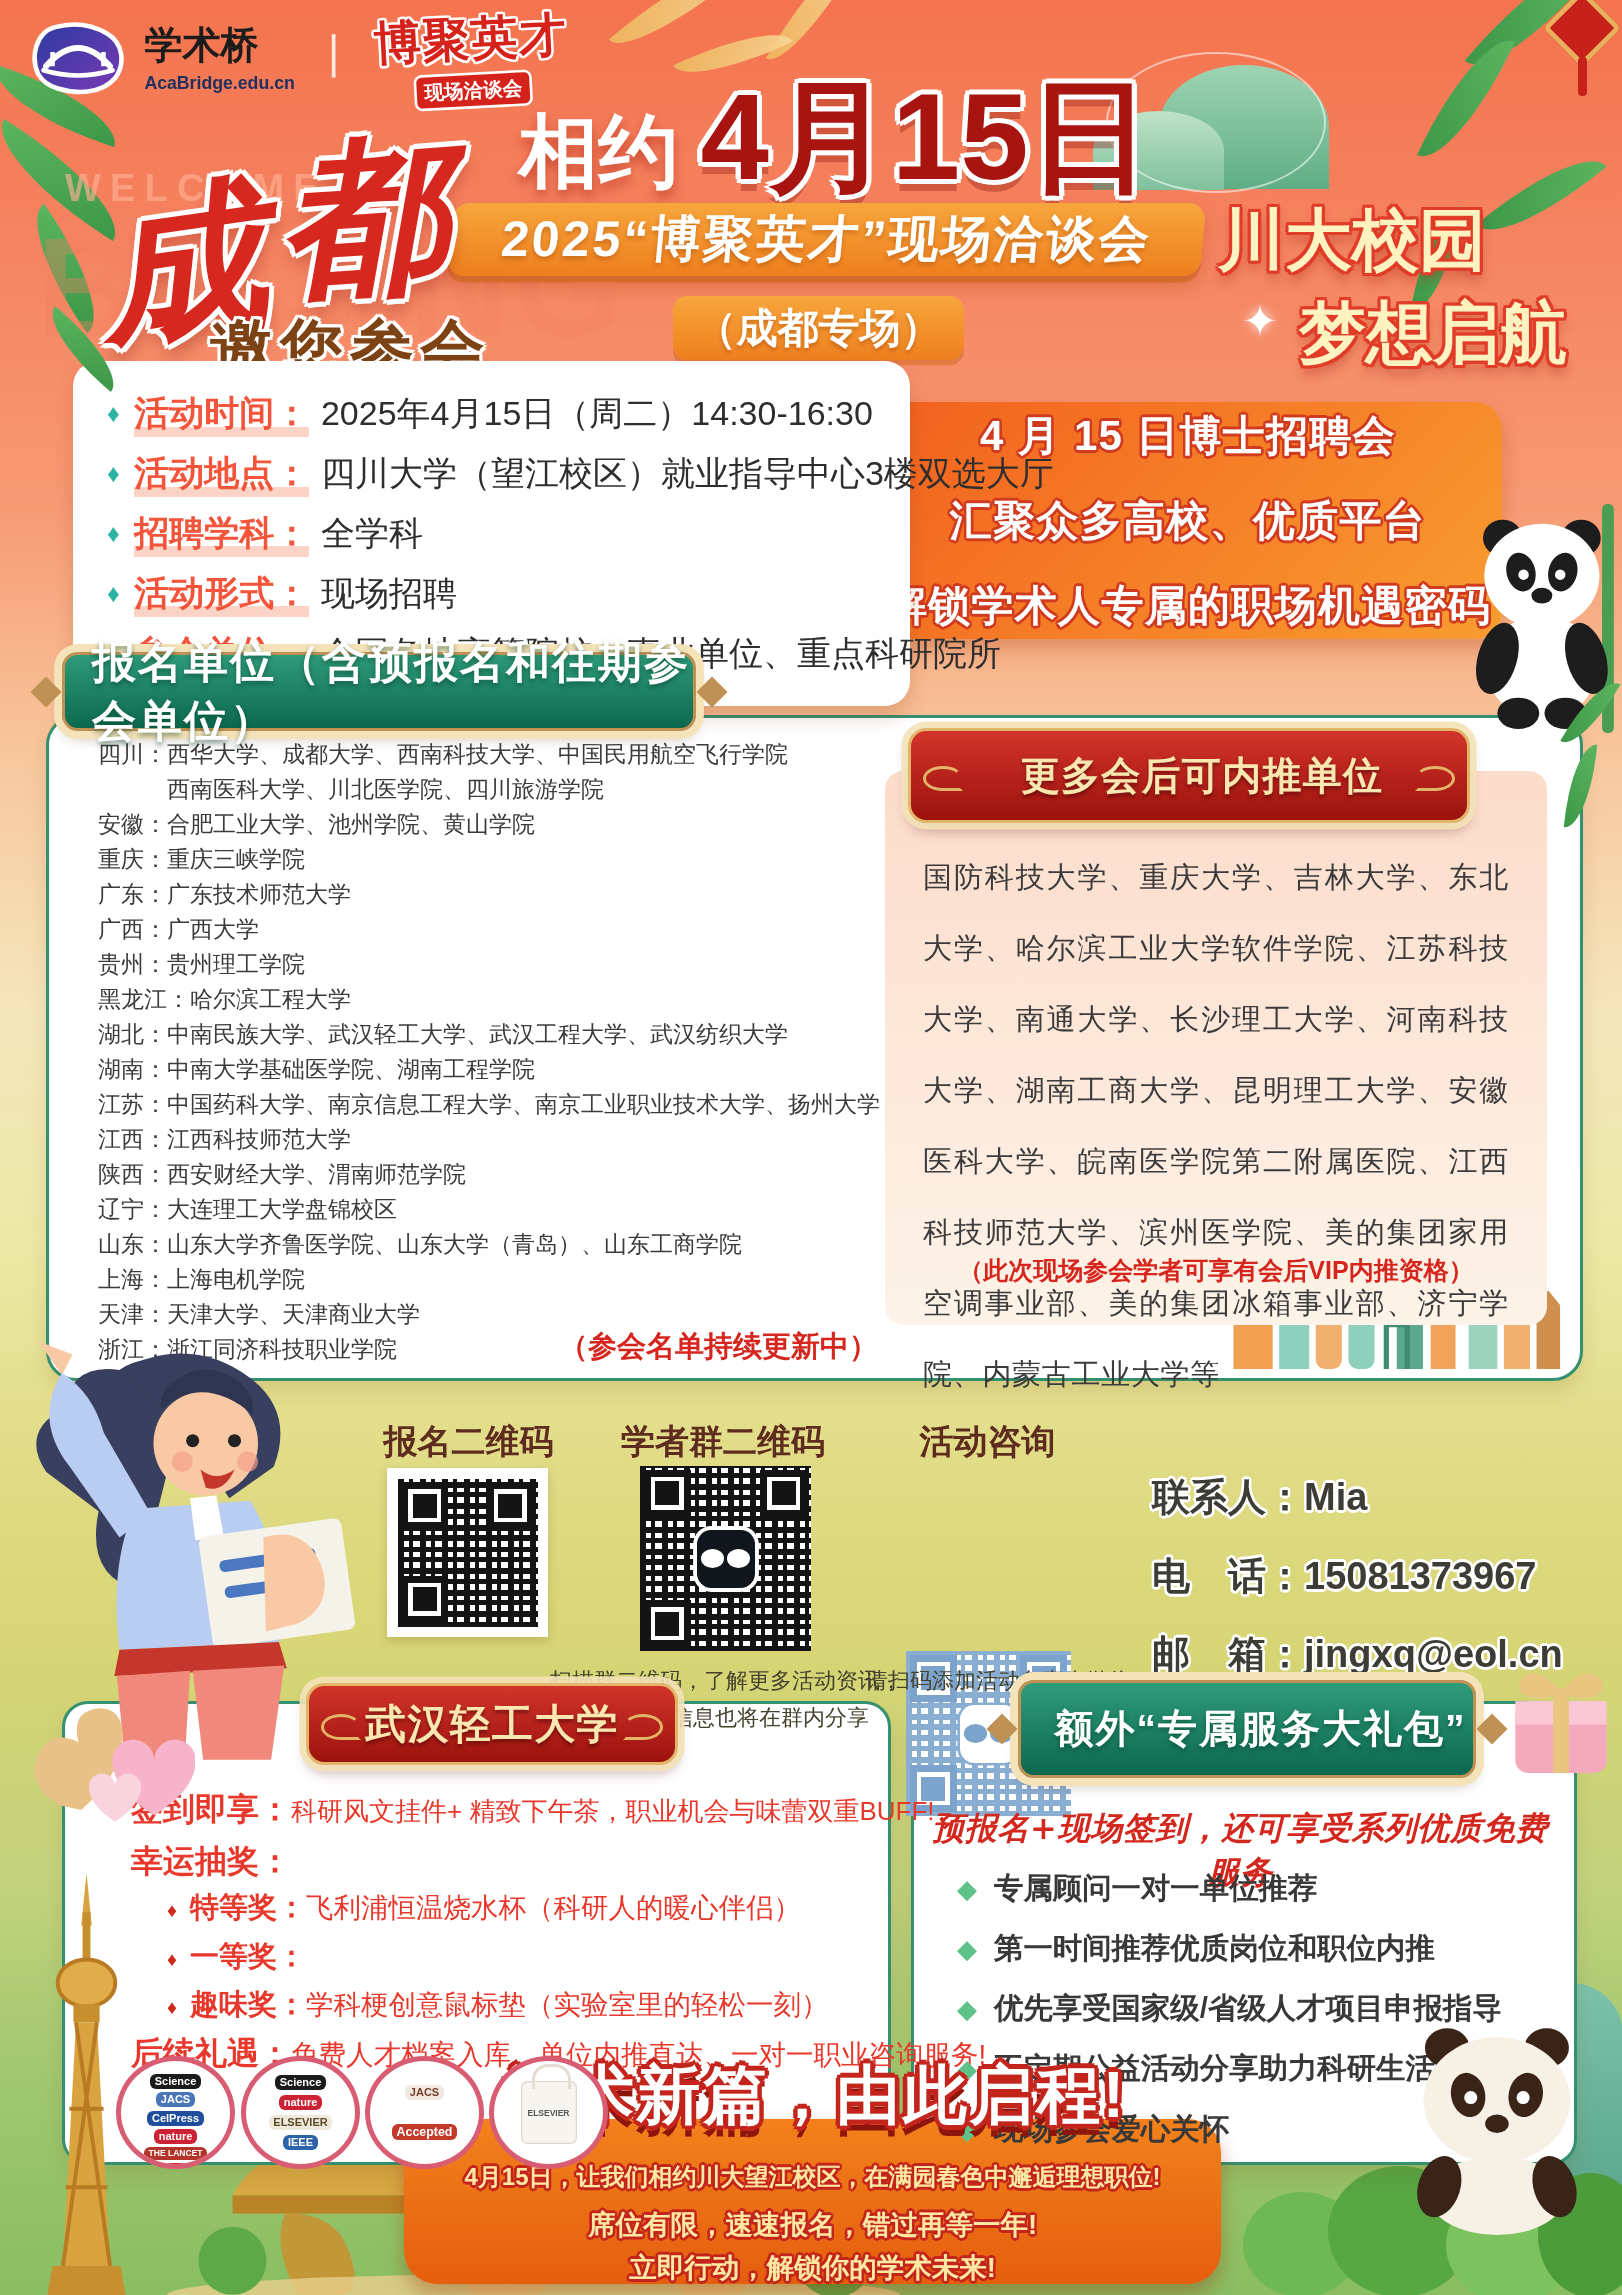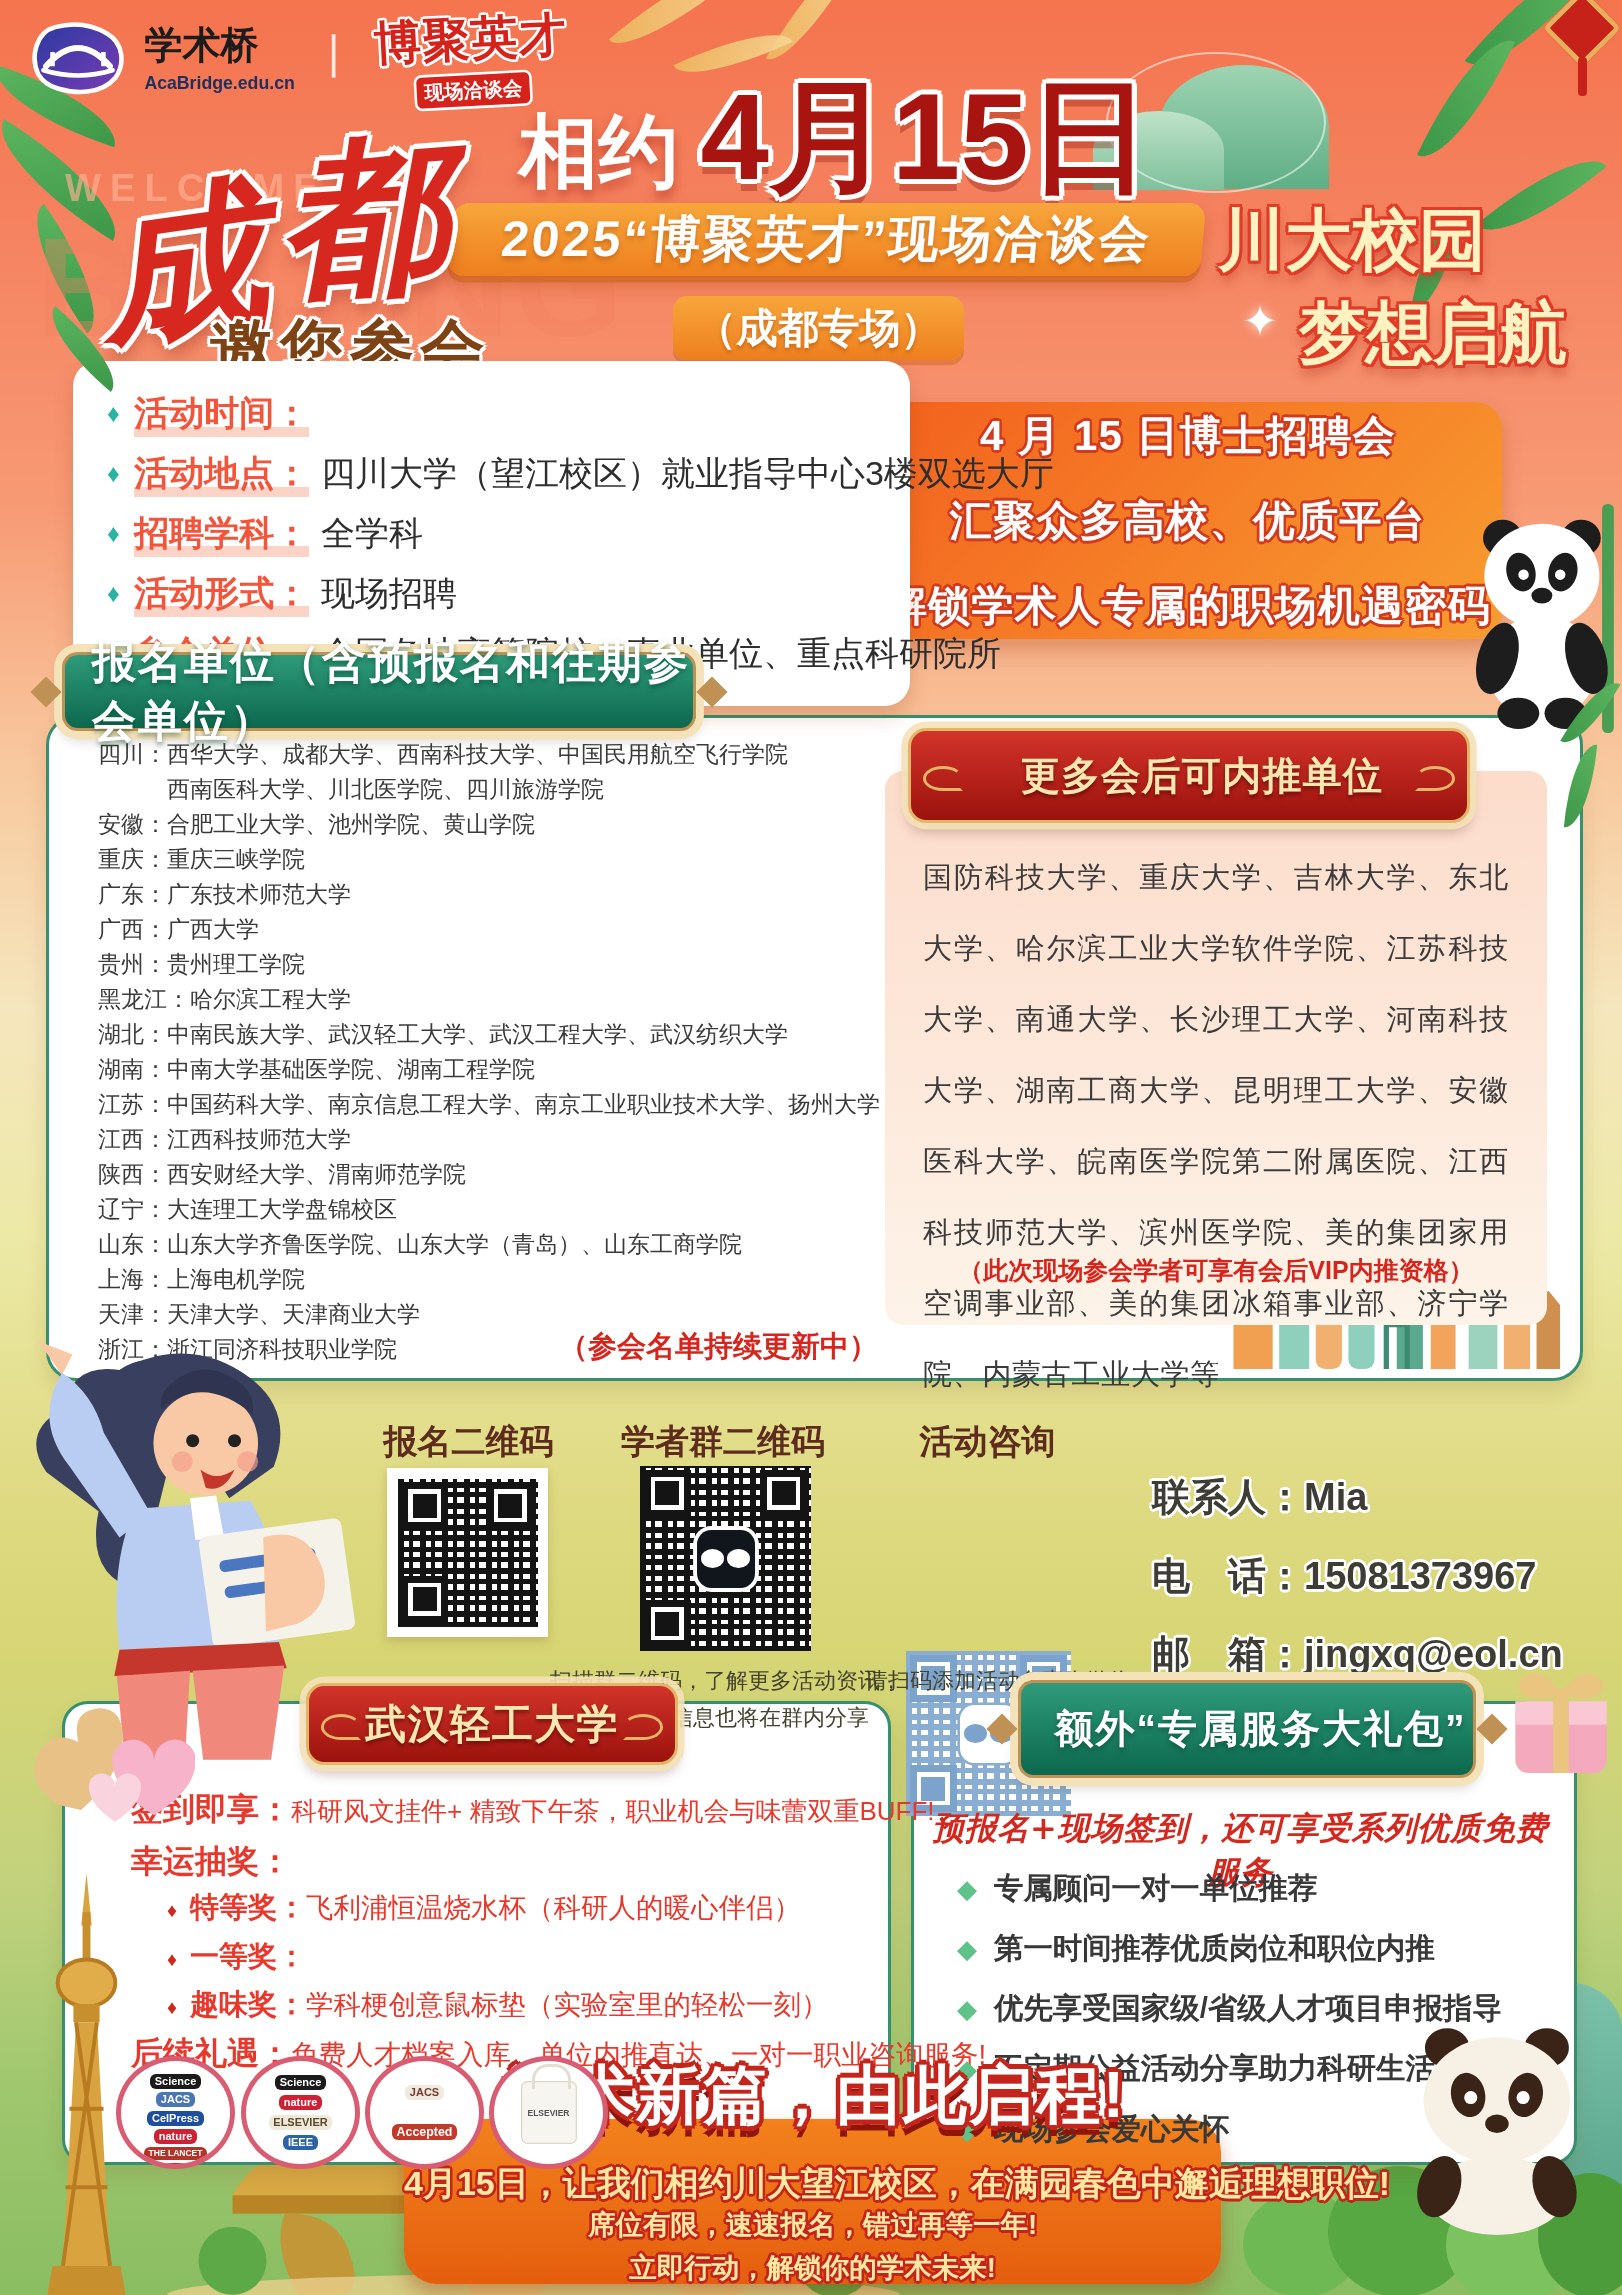--- a/index.html
+++ b/index.html
@@ -202,20 +202,21 @@
 
   <div class="abs campus" style="left:1218px;top:195px;white-space:nowrap;">川大校园</div>
   <div class="abs sparkle" style="left:1242px;top:296px;font-size:43px;">✦</div>
   <div class="abs campus" style="left:1299px;top:288px;white-space:nowrap;">梦想启航</div>
 
   <div class="abs leaf" style="left:34px;top:334px;width:98px;height:30px;transform:rotate(40deg);z-index:5;"></div>
   <div class="abs info-card" style="left:73px;top:361px;width:769px;height:287px;z-index:4;">
     <div class="i-row">
       <span class="i-dia">♦</span>
       <span class="i-label">活动时间：</span>
+      <span class="i-text">2025年4月15日（周二）14:30-16:30</span>
     </div>
     <div class="i-row">
       <span class="i-dia">♦</span>
       <span class="i-label">活动地点：</span>
       <span class="i-text">四川大学（望江校区）就业指导中心3楼双选大厅</span>
     </div>
     <div class="i-row">
       <span class="i-dia">♦</span>
       <span class="i-label">招聘学科：</span>
       <span class="i-text">全学科</span>
@@ -581,18 +582,18 @@
   </div>
   <div class="abs" style="left:1230px;top:2153px;width:393px;height:144px;z-index:2;">
     <i class="bush" style="left:13px;top:39px;width:118px;height:105px;background:#6fb954;"></i>
     <i class="bush" style="left:98px;top:13px;width:144px;height:131px;background:#57a743;"></i>
     <i class="bush" style="left:216px;top:33px;width:131px;height:118px;background:#7cc25e;"></i>
     <i class="bush" style="left:308px;top:19.6px;width:105px;height:124px;background:#4d9c3c;"></i>
   </div>
 
   <div class="abs close-box" style="left:404px;top:2119px;width:817px;height:165px;z-index:3;"></div>
   <div class="abs close-title or-lg ctr" style="left:491px;top:2052px;width:648px;z-index:5;">学术新篇，由此启程!</div>
-  <div class="abs close-line" style="left:404px;top:2161px;width:817px;font-size:34px;z-index:4;">4月15日，让我们相约川大望江校区，在满园春色中邂逅理想职位!</div>
+  <div class="abs close-line" style="left:404px;top:2161px;width:817px;font-size:24px;z-index:4;">4月15日，让我们相约川大望江校区，在满园春色中邂逅理想职位!</div>
   <div class="abs close-line" style="left:404px;top:2207px;width:817px;font-size:27.5px;z-index:4;">席位有限，速速报名，错过再等一年!</div>
   <div class="abs close-line" style="left:404px;top:2250px;width:817px;font-size:27.5px;z-index:4;">立即行动，解锁你的学术未来!</div>
 
 </div>
 
 
 </body></html>

